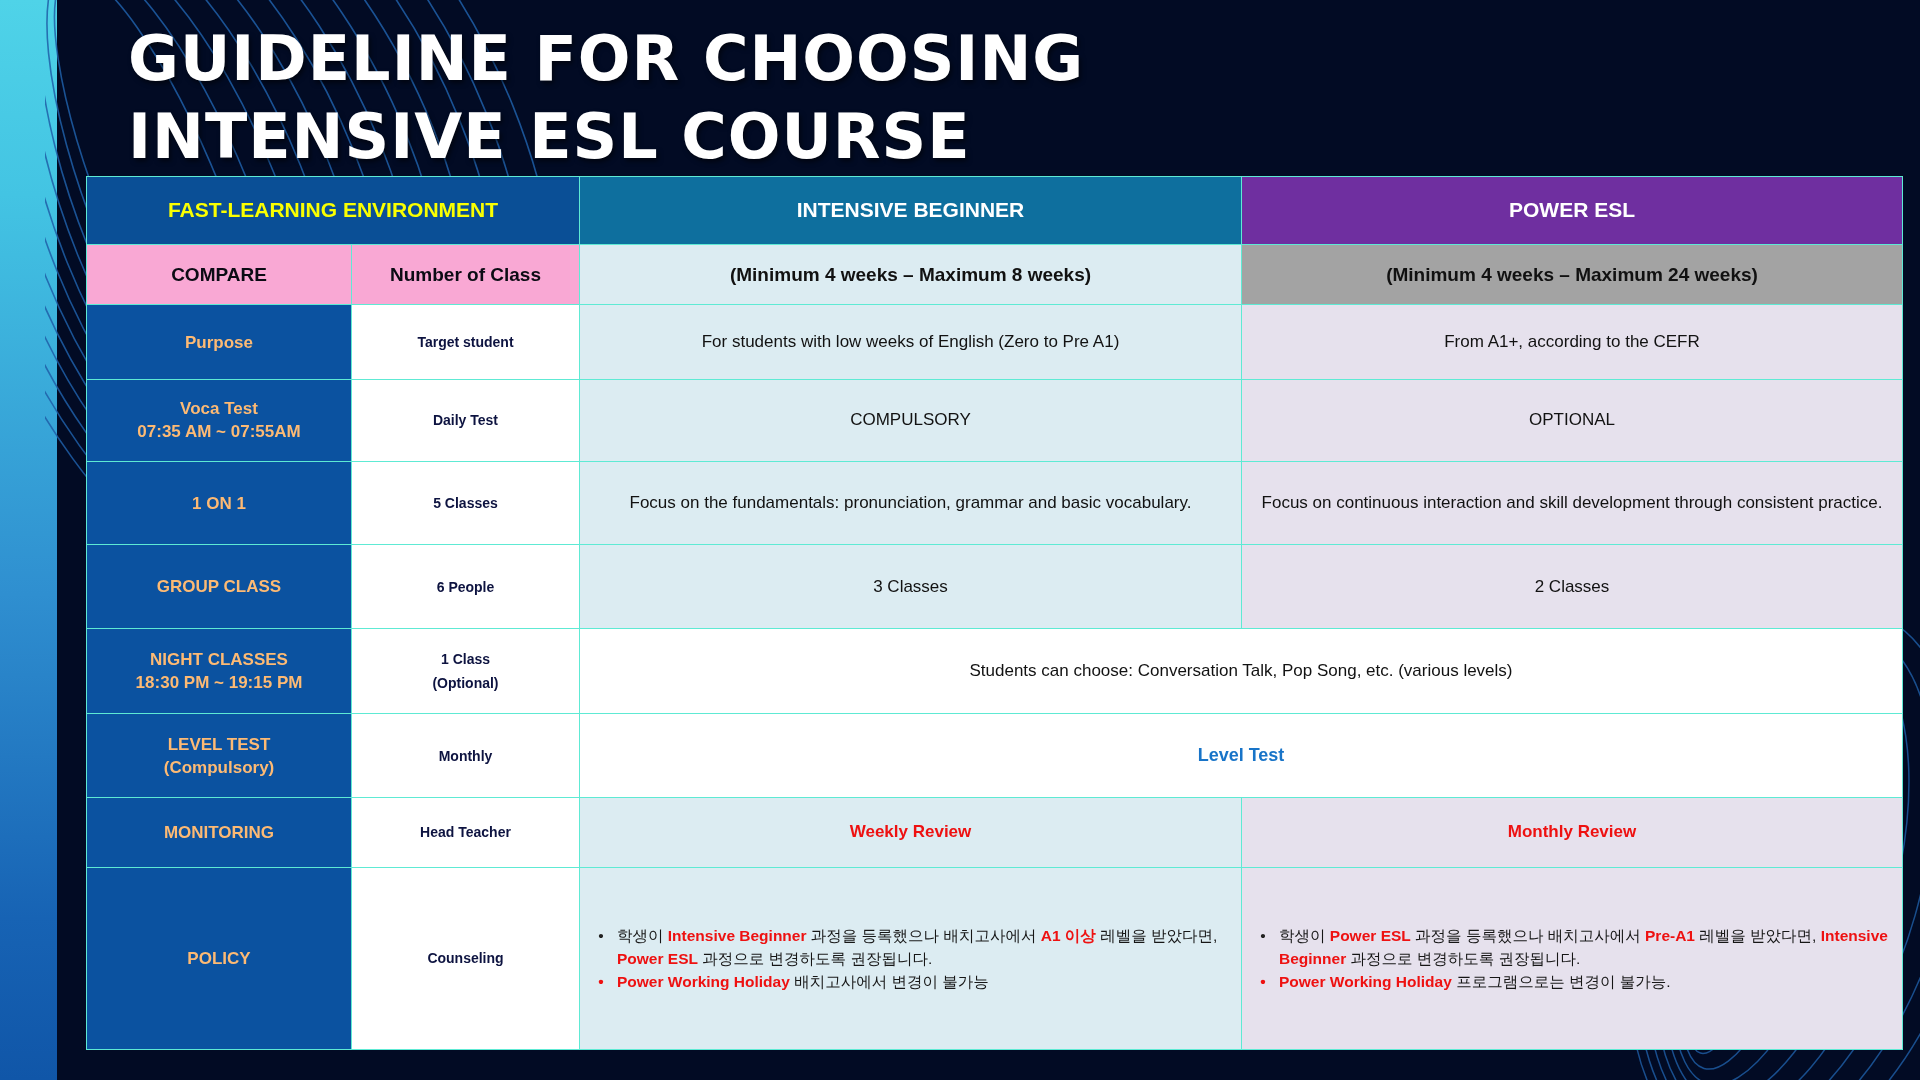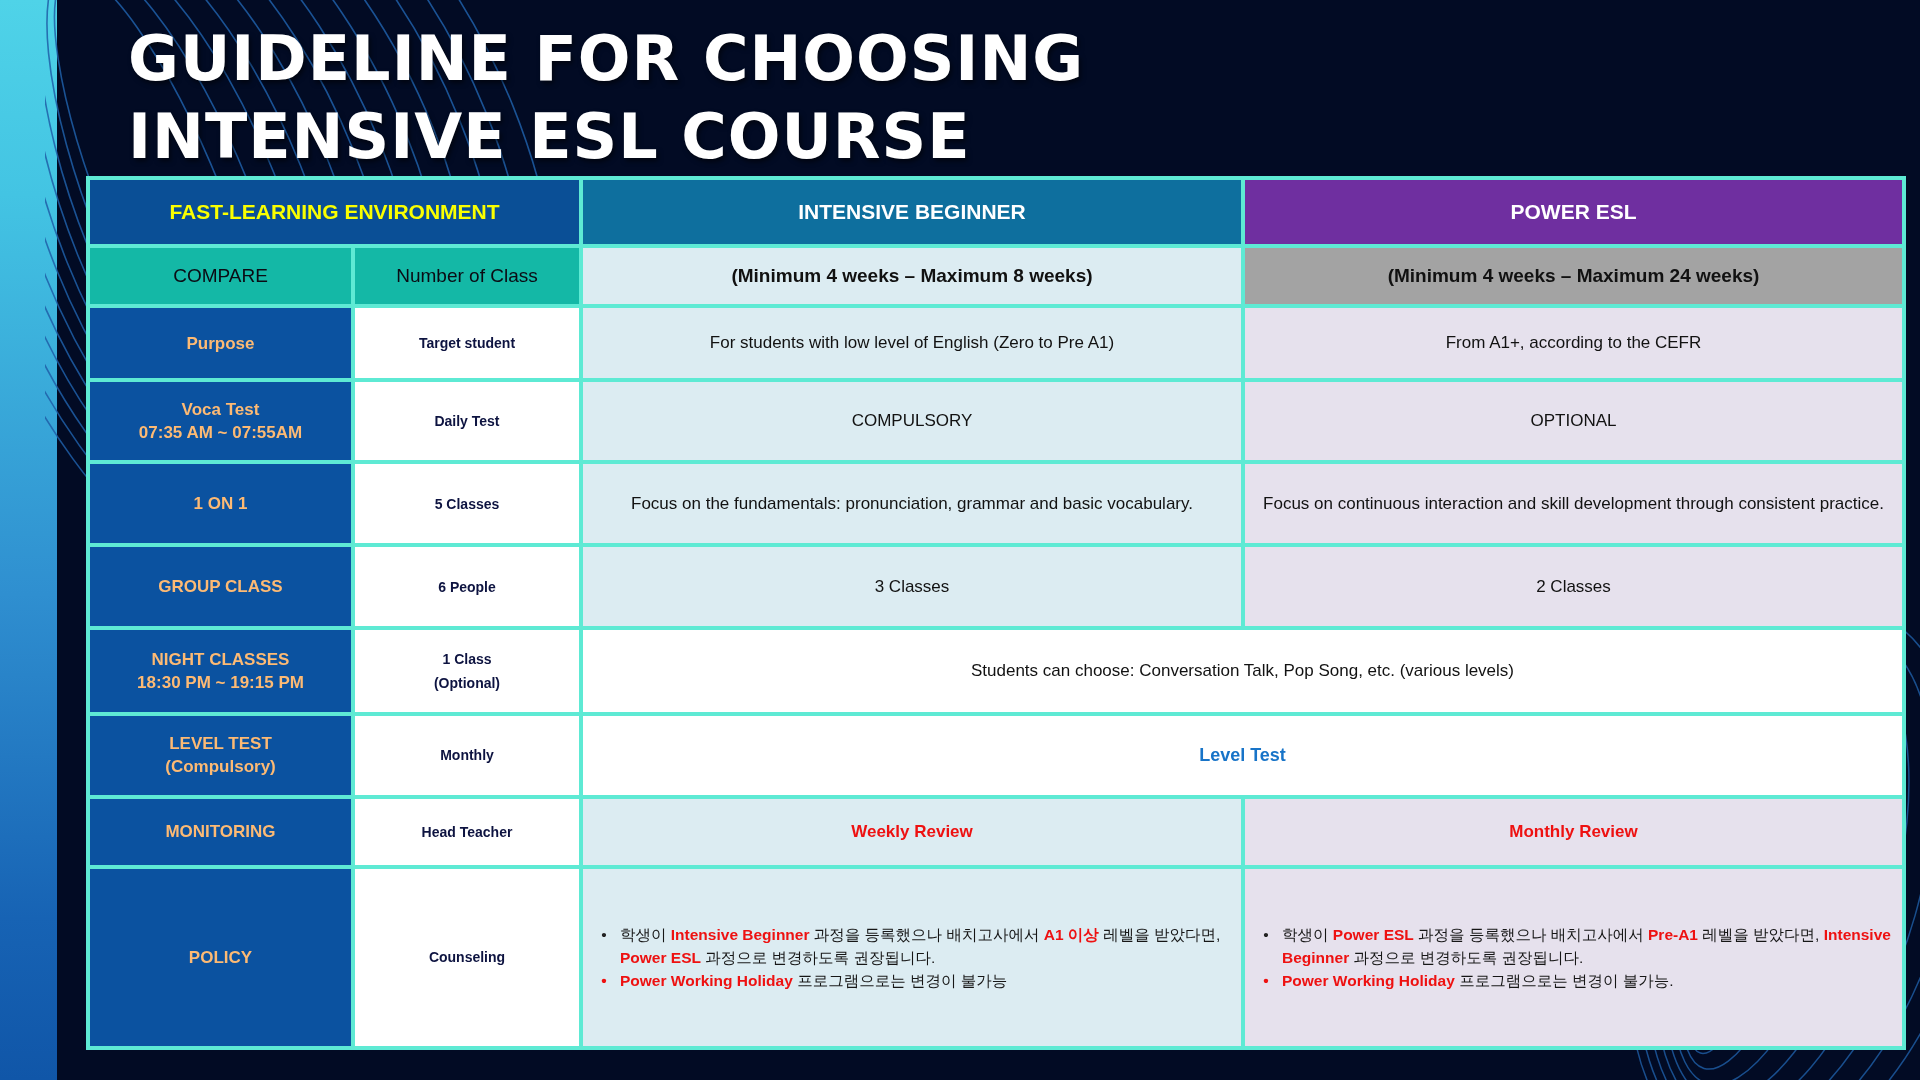--- a/index.html
+++ b/index.html
@@ -61,21 +61,21 @@
     width: 1816px;
     height: 874px;
   }
   table.grid {
     width: 100%;
     height: 100%;
     border-collapse: collapse;
     table-layout: fixed;
   }
   table.grid td {
-    border: 4px solid #5eead4;
+    border: 1px solid #5eead4;
     vertical-align: middle;
     text-align: center;
     padding: 4px 10px;
   }
 
   
   col.c-compare { width: 265px; }
   col.c-number  { width: 228px; }
   col.c-ib      { width: 662px; }
   col.c-pe      { width: 661px; }
@@ -98,24 +98,24 @@
   td.h-pe {
     background: #6f2fa0;
     color: #ffffff;
     font-size: 21px;
     font-weight: bold;
     border-color: #9aa0ad;
   }
 
   
   td.sub-compare {
-    background: #14b8a6;
+    background: #f9a8d4;
     color: #0b0b14;
     font-size: 19px;
-    font-weight: normal;
+    font-weight: bold;
   }
   td.sub-ib {
     background: #dcecf2;
     color: #111111;
     font-size: 19px;
     font-weight: bold;
   }
   td.sub-pe {
     background: #a3a3a3;
     color: #111111;
@@ -261,21 +261,21 @@
     <tr class="r-sub">
       <td class="sub-compare">COMPARE</td>
       <td class="sub-compare">Number of Class</td>
       <td class="sub-ib">(Minimum 4 weeks – Maximum 8 weeks)</td>
       <td class="sub-pe">(Minimum 4 weeks – Maximum 24 weeks)</td>
     </tr>
 
     <tr class="r-purpose">
       <td class="lbl">Purpose</td>
       <td class="num">Target student</td>
-      <td class="ib">For students with low level of English  (Zero to Pre A1)</td>
+      <td class="ib">For students with low weeks of English  (Zero to Pre A1)</td>
       <td class="pe">From A1+, according to the CEFR</td>
     </tr>
 
     <tr class="r-voca">
       <td class="lbl">
         <div>Voca Test</div>
         <div>07:35 AM ~ 07:55AM</div>
       </td>
       <td class="num">Daily Test</td>
       <td class="ib">COMPULSORY</td>
@@ -329,21 +329,21 @@
       <td class="lbl">POLICY</td>
       <td class="num">Counseling</td>
       <td class="ib">
         <div class="policy" id="policy-intensive">
               <div class="bullet-row">
                 <span class="dot dark">•</span>
                 <span class="txt"><span>학생이 </span><b>Intensive Beginner</b><span> 과정을 등록했으나 배치고사에서 </span><b>A1 이상</b><span> 레벨을 받았다면, </span><b>Power ESL</b><span> 과정으로 변경하도록 권장됩니다.</span></span>
               </div>
               <div class="bullet-row">
                 <span class="dot red">•</span>
-                <span class="txt"><b>Power Working Holiday</b><span> 프로그램으로는 변경이 불가능</span></span>
+                <span class="txt"><b>Power Working Holiday</b><span> 배치고사에서 변경이 불가능</span></span>
               </div>
             </div>
       </td>
       <td class="pe">
         <div class="policy" id="policy-power">
               <div class="bullet-row">
                 <span class="dot dark">•</span>
                 <span class="txt"><span>학생이 </span><b>Power ESL</b><span> 과정을 등록했으나 배치고사에서 </span><b>Pre-A1</b><span> 레벨을 받았다면, </span><b>Intensive Beginner</b><span> 과정으로 변경하도록 권장됩니다.</span></span>
               </div>
               <div class="bullet-row">

